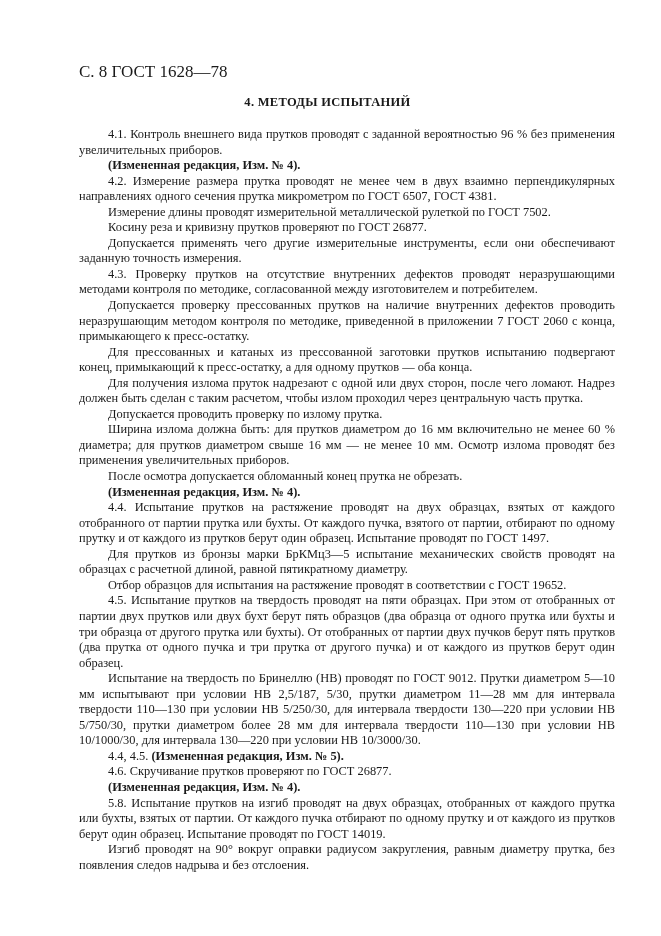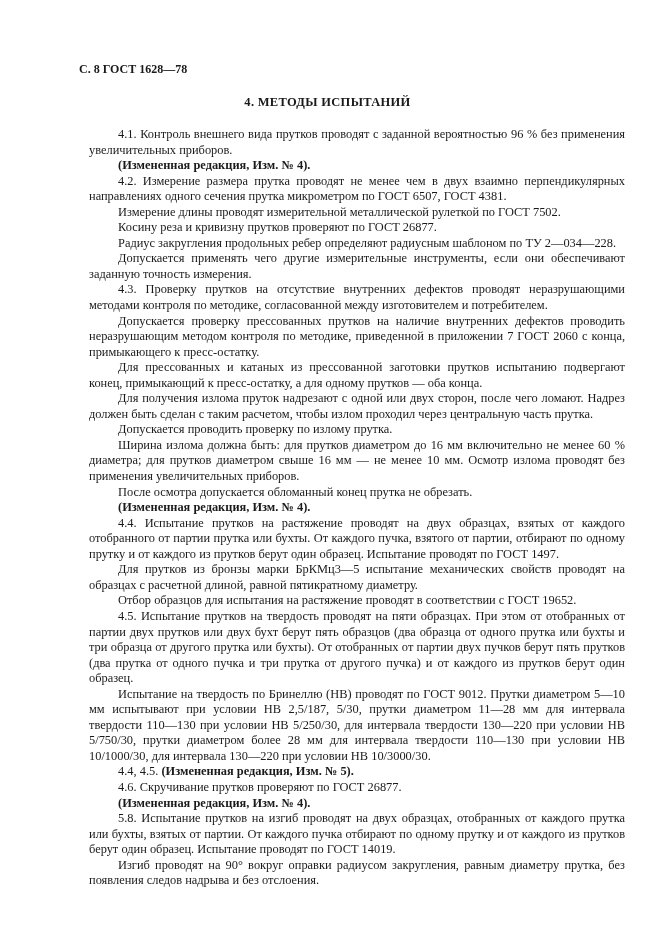--- a/index.html
+++ b/index.html
@@ -1,38 +1,37 @@
 <!DOCTYPE html>
 <html><head>
 <meta charset="utf-8">
 <style>
   html, body { margin: 0; padding: 0; background: #ffffff; }
   body { width: 661px; height: 936px; position: relative; overflow: hidden;
          font-family: "Liberation Serif", "DejaVu Serif", serif; color: #1a1a1a; }
-  .page-header { position: absolute; left: 79px; top: 62px; font-weight: bold; font-size: 12px; }
+  .page-header { position: absolute; left: 79px; top: 62px; font-weight: normal; font-size: 17px; }
   .section-title { position: absolute; left: 0; width: 655px; top: 95px; text-align: center;
                    font-weight: bold; font-size: 12.5px; letter-spacing: 0.3px; }
-  .body { position: absolute; left: 79px; top: 127px; width: 536px; font-size: 12.4px; line-height: 15.55px; margin-left: 10px; }
+  .body { position: absolute; left: 79px; top: 127px; width: 536px; font-size: 12.4px; line-height: 15.55px; }
   .body p { margin: 0; text-indent: 29px; text-align: justify; }
   .body p.bold { font-weight: bold; }
   .body p .b { font-weight: bold; }
 </style>
 </head>
 <body>
 
 <div class="page-header">С. 8 ГОСТ 1628—78</div>
 <div class="section-title">4. МЕТОДЫ ИСПЫТАНИЙ</div>
 
 <div class="body">
   <p>4.1.  Контроль внешнего вида прутков проводят с заданной вероятностью 96 % без применения увеличительных приборов.</p>
   <p class="bold">(Измененная редакция, Изм. № 4).</p>
   <p>4.2. Измерение размера прутка проводят не менее чем в двух взаимно перпендикулярных направлениях одного сечения прутка микрометром по ГОСТ 6507, ГОСТ 4381.</p>
   <p>Измерение длины проводят измерительной металлической рулеткой по ГОСТ 7502.</p>
   <p>Косину реза и кривизну прутков проверяют по ГОСТ 26877.</p>
-  <p>Радиус закругления продольных ребер определяют радиусным шаблоном по ТУ 2—034—228.</p>
   <p>Допускается применять чего другие измерительные инструменты, если они обеспечивают заданную точность измерения.</p>
   <p>4.3. Проверку прутков на отсутствие внутренних дефектов проводят неразрушающими методами контроля по методике, согласованной между изготовителем и потребителем.</p>
   <p>Допускается проверку прессованных прутков на наличие внутренних дефектов проводить неразрушающим методом контроля по методике, приведенной в приложении 7 ГОСТ 2060 с конца, примыкающего к пресс-остатку.</p>
   <p>Для прессованных и катаных из прессованной заготовки прутков испытанию подвергают конец, примыкающий к пресс-остатку, а для одному прутков — оба конца.</p>
   <p>Для получения излома пруток надрезают с одной или двух сторон, после чего ломают. Надрез должен быть сделан с таким расчетом, чтобы излом проходил через центральную часть прутка.</p>
   <p>Допускается проводить проверку по излому прутка.</p>
   <p>Ширина излома должна быть: для прутков диаметром до 16 мм включительно не менее 60 % диаметра; для прутков диаметром свыше 16 мм — не менее 10 мм. Осмотр излома проводят без применения увеличительных приборов.</p>
   <p>После осмотра допускается обломанный конец прутка не обрезать.</p>
   <p class="bold">(Измененная редакция, Изм. № 4).</p>
   <p>4.4.  Испытание прутков на растяжение проводят на двух образцах, взятых от каждого отобранного от партии прутка или бухты. От каждого пучка, взятого от партии, отбирают по одному прутку и от каждого из прутков берут один образец. Испытание проводят по ГОСТ 1497.</p>

